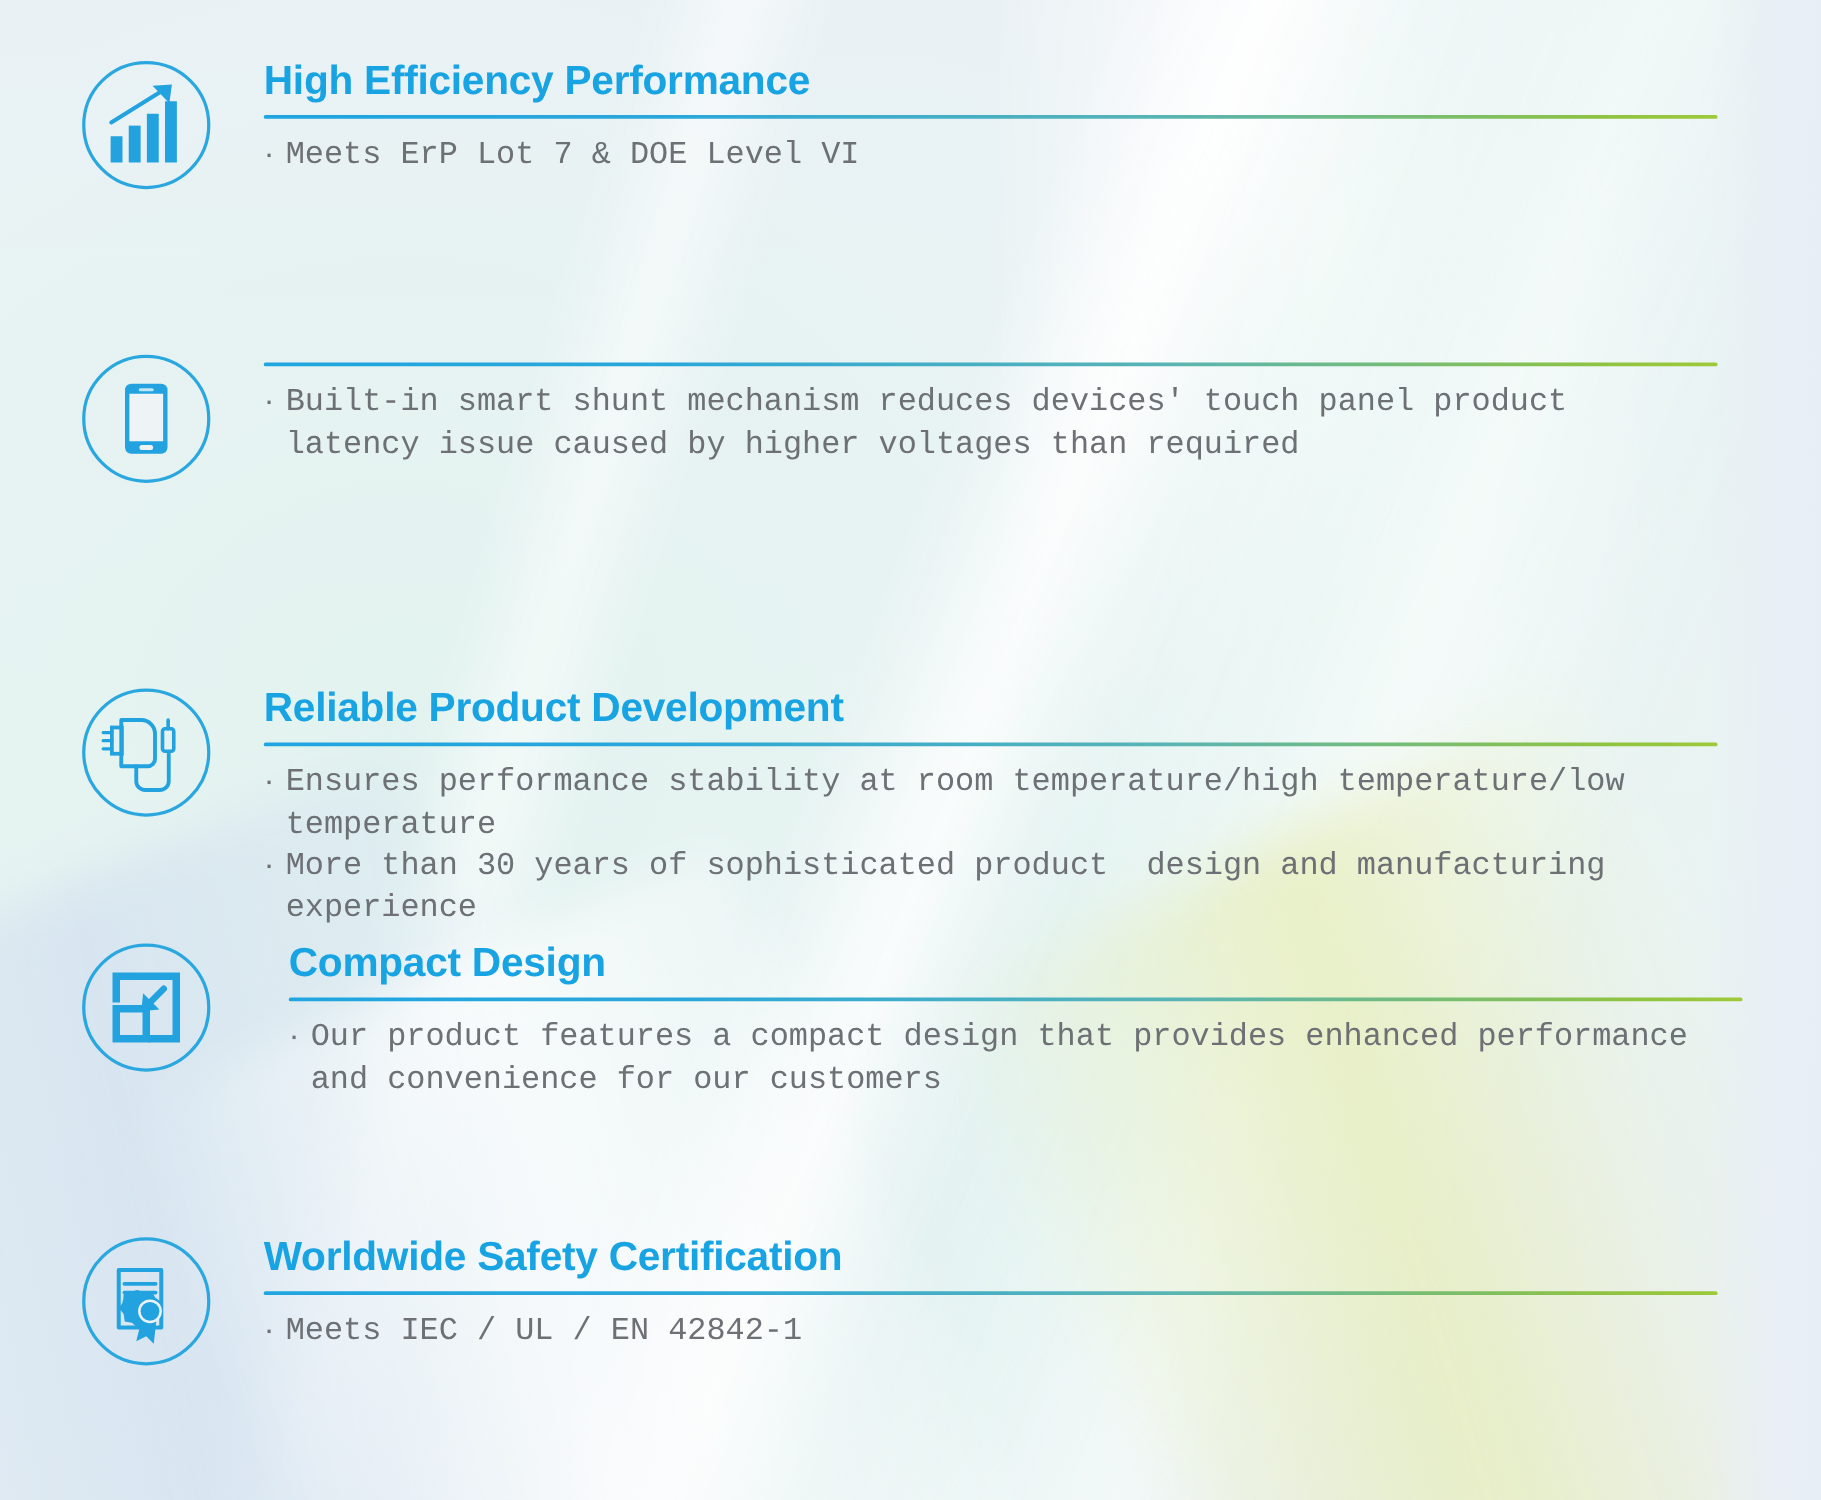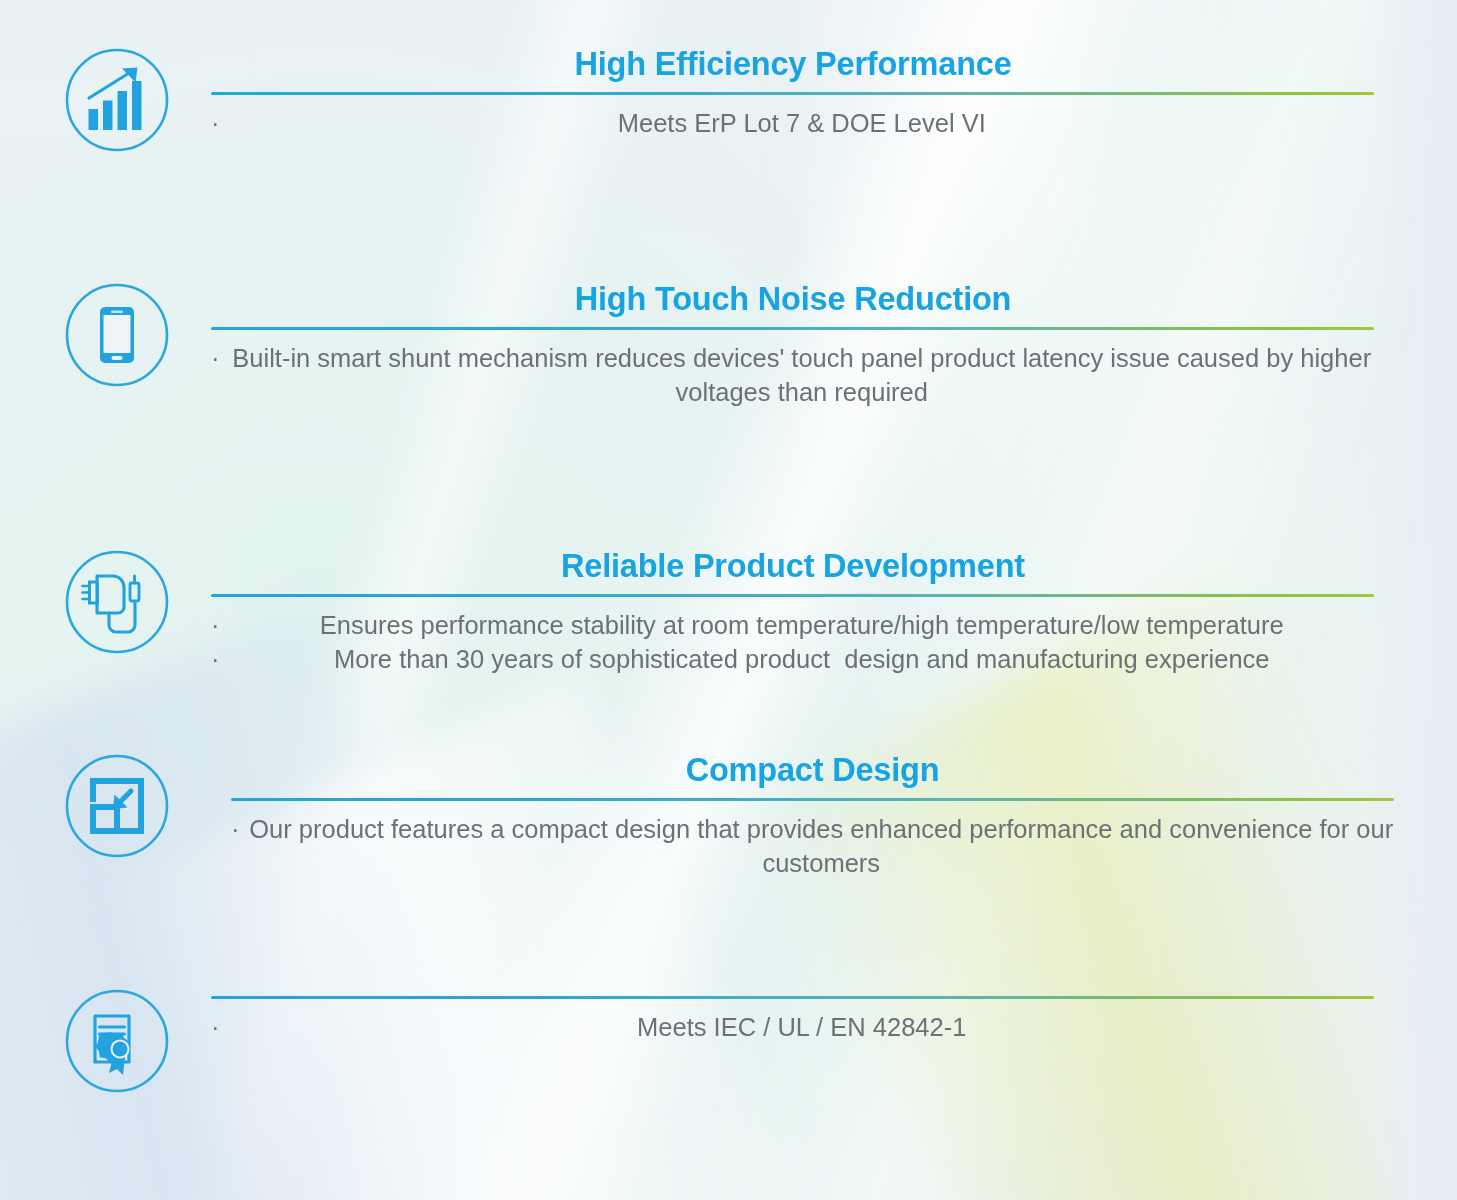--- a/index.html
+++ b/index.html
@@ -98,21 +98,20 @@
     position:absolute;
     right:0; top:0;
     width:90px; height:100%;
     background:linear-gradient(90deg, rgba(232,238,245,0) 0%, rgba(232,238,245,0.9) 60%, rgba(232,238,245,1) 100%);
   }
 
   
   #features {
     position:absolute;
     inset:0;
-    text-align:center;
   }
   .feature {
     position:absolute;
     left:0;
     width:100%;
     display:flex;
     align-items:flex-start;
   }
   .icon-wrap {
     width:122px;
@@ -158,20 +157,21 @@
     align-items:flex-start;
     white-space:pre-wrap;
   }
   .bullet .dot {
     flex:0 0 auto;
     margin-right:9px;
     color:#6d7074;
   }
   .bullet .btext {
     flex:1 1 auto;
+    font-family:Liberation Mono, monospace;
   }
 
   
   #f0 { top:46px; }
   #f1 { top:281px; }
   #f2 { top:548px; }
   #f3 { top:752px;gap:20px; }
   #f4 { top:987px; }
 </style>
 </head>
@@ -220,21 +220,20 @@
     <div class="icon-wrap">
       <svg class="icon-circle" viewBox="0 0 108 108">
         <circle cx="54" cy="54" r="50" fill="none" stroke="#2ba7e0" stroke-width="2.6"></circle>
         <rect x="37" y="26" width="34" height="56" rx="5" ry="5" fill="#22a3e0"></rect>
         <rect x="40.5" y="34" width="27" height="38" fill="#eef4f6"></rect>
         <rect x="48" y="29.5" width="12" height="2.4" rx="1.2" fill="#bfe6f7"></rect>
         <rect x="48.5" y="75" width="11" height="4" rx="2" fill="#eef4f6"></rect>
       </svg>
     </div>
     <div class="feature-body">
-      <div class="feature-title">High Touch Noise Reduction</div>
       <div class="rule"></div>
       <div class="bullets">
         <div class="bullet">
           <span class="dot">·</span>
           <span class="btext">Built-in smart shunt mechanism reduces devices' touch panel product latency issue caused by higher voltages than required</span>
         </div>
       </div>
     </div>
   </div>
 
@@ -305,20 +304,21 @@
         <path d="M36.5 40 h25 M36.5 47 h25 M36.5 54 h25" stroke="#22a3e0" stroke-width="3" stroke-linecap="round"></path>
 
         <path d="M50 70 L46 86 L54 82 L60 88 L62 70 Z" fill="#22a3e0"></path>
 
         <path d="M56 50 l5.6 2.2 5.6 -1.4 2.9 5.2 4.8 3.4 -1.6 5.7 1.6 5.7 -4.8 3.4 -2.9 5.2 -5.6 -1.4 -5.6 2.2 -4.4 -3.9 -5.8 -1.1 -0.9 -5.9 -3.6 -4.7 3.1 -5.1 0.5 -5.9 5.6 -2.1 z" transform="translate(-9,-5)" fill="#22a3e0"></path>
         <circle cx="57" cy="62" r="9.5" fill="#eaf2f6"></circle>
         <circle cx="57" cy="62" r="7.5" fill="#22a3e0"></circle>
       </svg>
     </div>
     <div class="feature-body">
+      <div class="feature-title">Worldwide Safety Certification</div>
       <div class="rule"></div>
       <div class="bullets">
         <div class="bullet">
           <span class="dot">·</span>
           <span class="btext">Meets IEC / UL / EN 42842-1</span>
         </div>
       </div>
     </div>
   </div>
 

